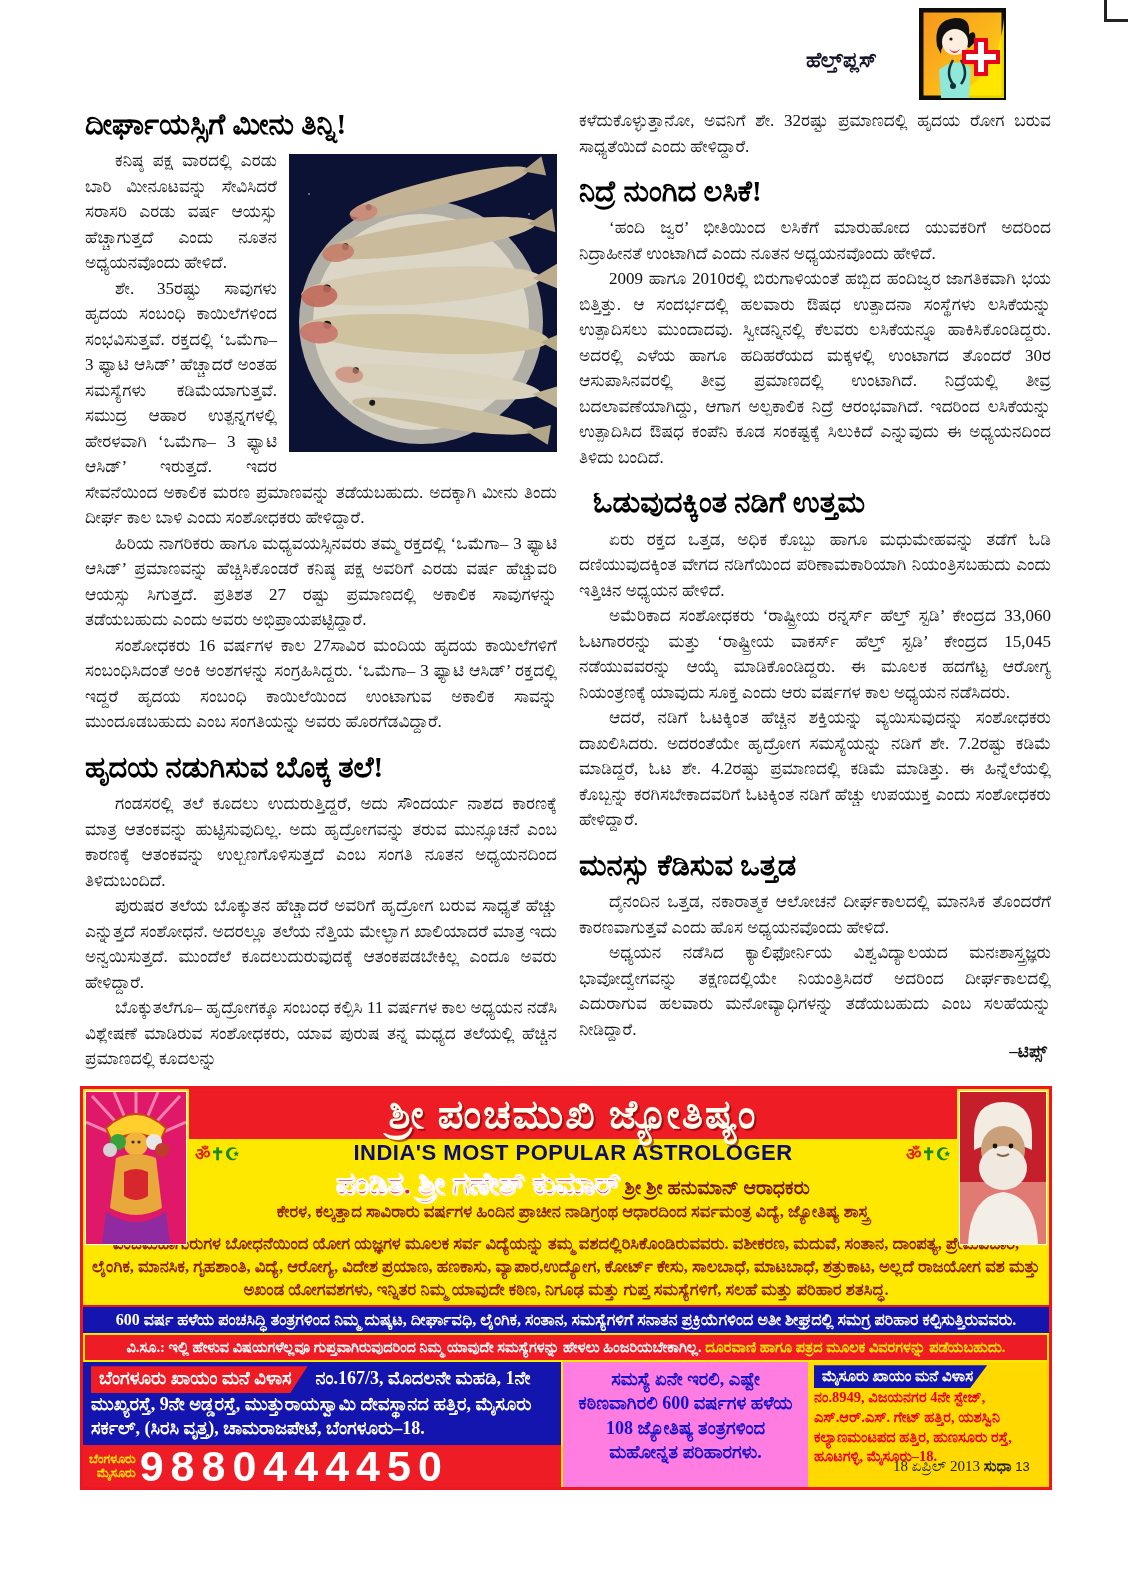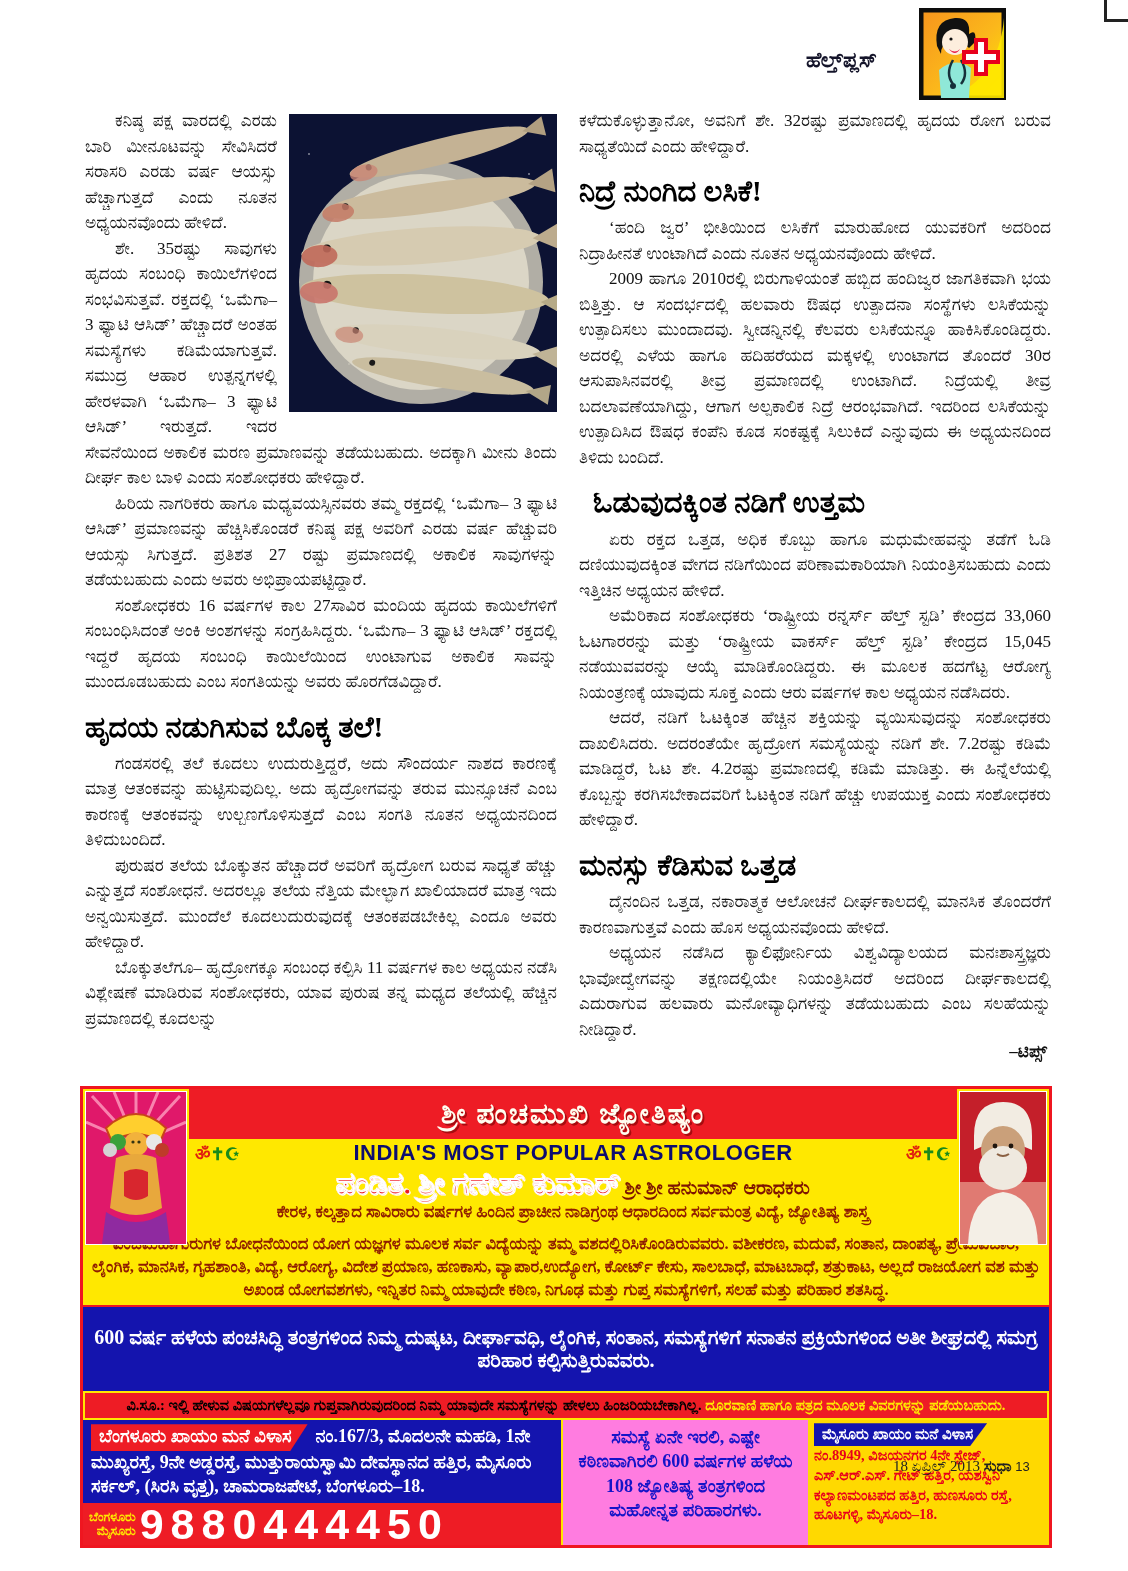--- a/index.html
+++ b/index.html
@@ -22,37 +22,37 @@
   .fish-photo{float:right;width:268px;height:298px;margin:6px 0 8px 12px;display:block;}
   .byline{text-align:right;font-weight:bold;font-size:17px;padding-right:4px;}
 
   
   .ad{position:absolute;left:80px;top:1086px;width:972px;border:3px solid #ef1620;background:#ffe800;box-sizing:border-box;}
   .ad-head{position:relative;min-height:142px;}
   .ad-img-left{position:absolute;left:2px;top:2px;width:100px;height:152px;border:1px solid #fff;}
   .ad-img-right{position:absolute;right:2px;top:2px;width:86px;height:152px;border:1px solid #fff;}
   .ad-mid{margin:0 92px 0 106px;}
   .ad-title{background:#ee1c25;height:50px;display:flex;align-items:center;justify-content:center;
-            font-size:28px;font-weight:bold;color:#fffdf0;letter-spacing:2px;
+            font-size:40px;font-weight:bold;color:#fffdf0;letter-spacing:2px;
             text-shadow:2px 2px 0 rgba(120,0,0,.6);}
   .ad-sub{display:flex;align-items:center;justify-content:space-between;padding:1px 6px;}
   .ad-sub .engl{font-family:"Liberation Sans",sans-serif;font-size:22px;font-weight:bold;color:#0d0d70;letter-spacing:.5px;}
   .sym{font-size:17px;font-weight:bold;}
   .sym .om{color:#e02010;} .sym .cr{color:#1a8a1a;} .sym .cs{color:#1a8a1a;}
   .ad-pandit{text-align:center;line-height:1.05;margin-top:1px;}
   .ad-pandit .nm{font-size:30px;font-weight:bold;color:#ee1c25;-webkit-text-stroke:.6px #fff;
                  text-shadow:1px 1px 0 #fff,-1px -1px 0 #fff;}
   .ad-pandit .sx{font-size:19px;font-weight:bold;color:#7d1400;}
   .ad-intro{text-align:center;font-size:16.5px;font-weight:bold;color:#8f1d00;line-height:1.25;margin-top:2px;}
   .ad-body{color:#8f1d00;font-weight:bold;font-size:16.5px;line-height:1.38;padding:2px 8px 4px;text-align:center;}
-  .ad-blue{background:#1414ae;color:#fff;font-weight:bold;font-size:20px;text-align:center;
-           padding:19px 4px;border-top:2px solid #ef1620;}
+  .ad-blue{background:#1414ae;color:#fff;font-weight:bold;font-size:16px;text-align:center;
+           padding:4px 4px;border-top:2px solid #ef1620;}
   .ad-notice{background:#ee1c25;border:2px solid #ffe800;font-weight:bold;font-size:14.5px;
              text-align:center;padding:3px 6px;line-height:1.3;}
-  .ad-notice .w{color:#000000;} .ad-notice .y{color:#ffe900;}
+  .ad-notice .w{color:#ffffff;} .ad-notice .y{color:#ffe900;}
   .ad-bottom{display:flex;}
   .ad-left{flex:0 0 478px;display:flex;flex-direction:column;}
   .ad-bng{background:#1414ae;color:#fff;font-weight:bold;font-size:18px;line-height:1.32;
           padding:4px 8px 5px;flex:1;}
   .bng-badge{display:inline-block;background:#ee1c25;color:#ffffff;font-size:18px;
              padding:1px 16px 2px 8px;margin-right:8px;clip-path:polygon(0 0,100% 0,92% 100%,0 100%);}
   .ad-phone{background:#ee1c25;display:flex;align-items:center;height:42px;}
   .phone-cities{color:#ffe900;font-size:12.5px;font-weight:bold;line-height:1.15;text-align:right;padding:0 4px 0 6px;}
   .phone-number{color:#fff;font-weight:bold;font-size:43px;letter-spacing:7px;
                 font-family:"Liberation Sans",sans-serif;line-height:1;}
@@ -92,20 +92,21 @@
       <path d="M20 62 Q36 48 52 60 L50 90 L22 90 Z" fill="#8fe8d8"></path>
       <path d="M34 52 q-8 14 0 24 M42 52 q8 14 0 24" stroke="#16303a" stroke-width="2.5" fill="none"></path>
       <circle cx="34" cy="78" r="3" fill="#16303a"></circle>
       <path d="M57 32 h10 v12 h12 v10 h-12 v12 h-10 v-12 h-12 v-10 h12 z" fill="#fff" stroke="#e8001c" stroke-width="4"></path>
     </svg>
   </div>
   <div class="corner-mark"></div>
 
   <div class="columns">
     <div class="col">
+      <h1 class="art">ದೀರ್ಘಾಯಸ್ಸಿಗೆ ಮೀನು ತಿನ್ನಿ!</h1>
 
       <svg class="fish-photo" viewBox="0 0 268 298">
         <rect width="268" height="298" fill="#0c1233"></rect>
         <g fill="#ffffff" opacity="0.5">
           <circle cx="20" cy="40" r="1"></circle>
             <circle cx="60" cy="250" r="1"></circle>
             <circle cx="240" cy="60" r="1"></circle>
           <circle cx="200" cy="270" r="1"></circle>
             <circle cx="30" cy="160" r="1"></circle>
             <circle cx="250" cy="180" r="1"></circle>

